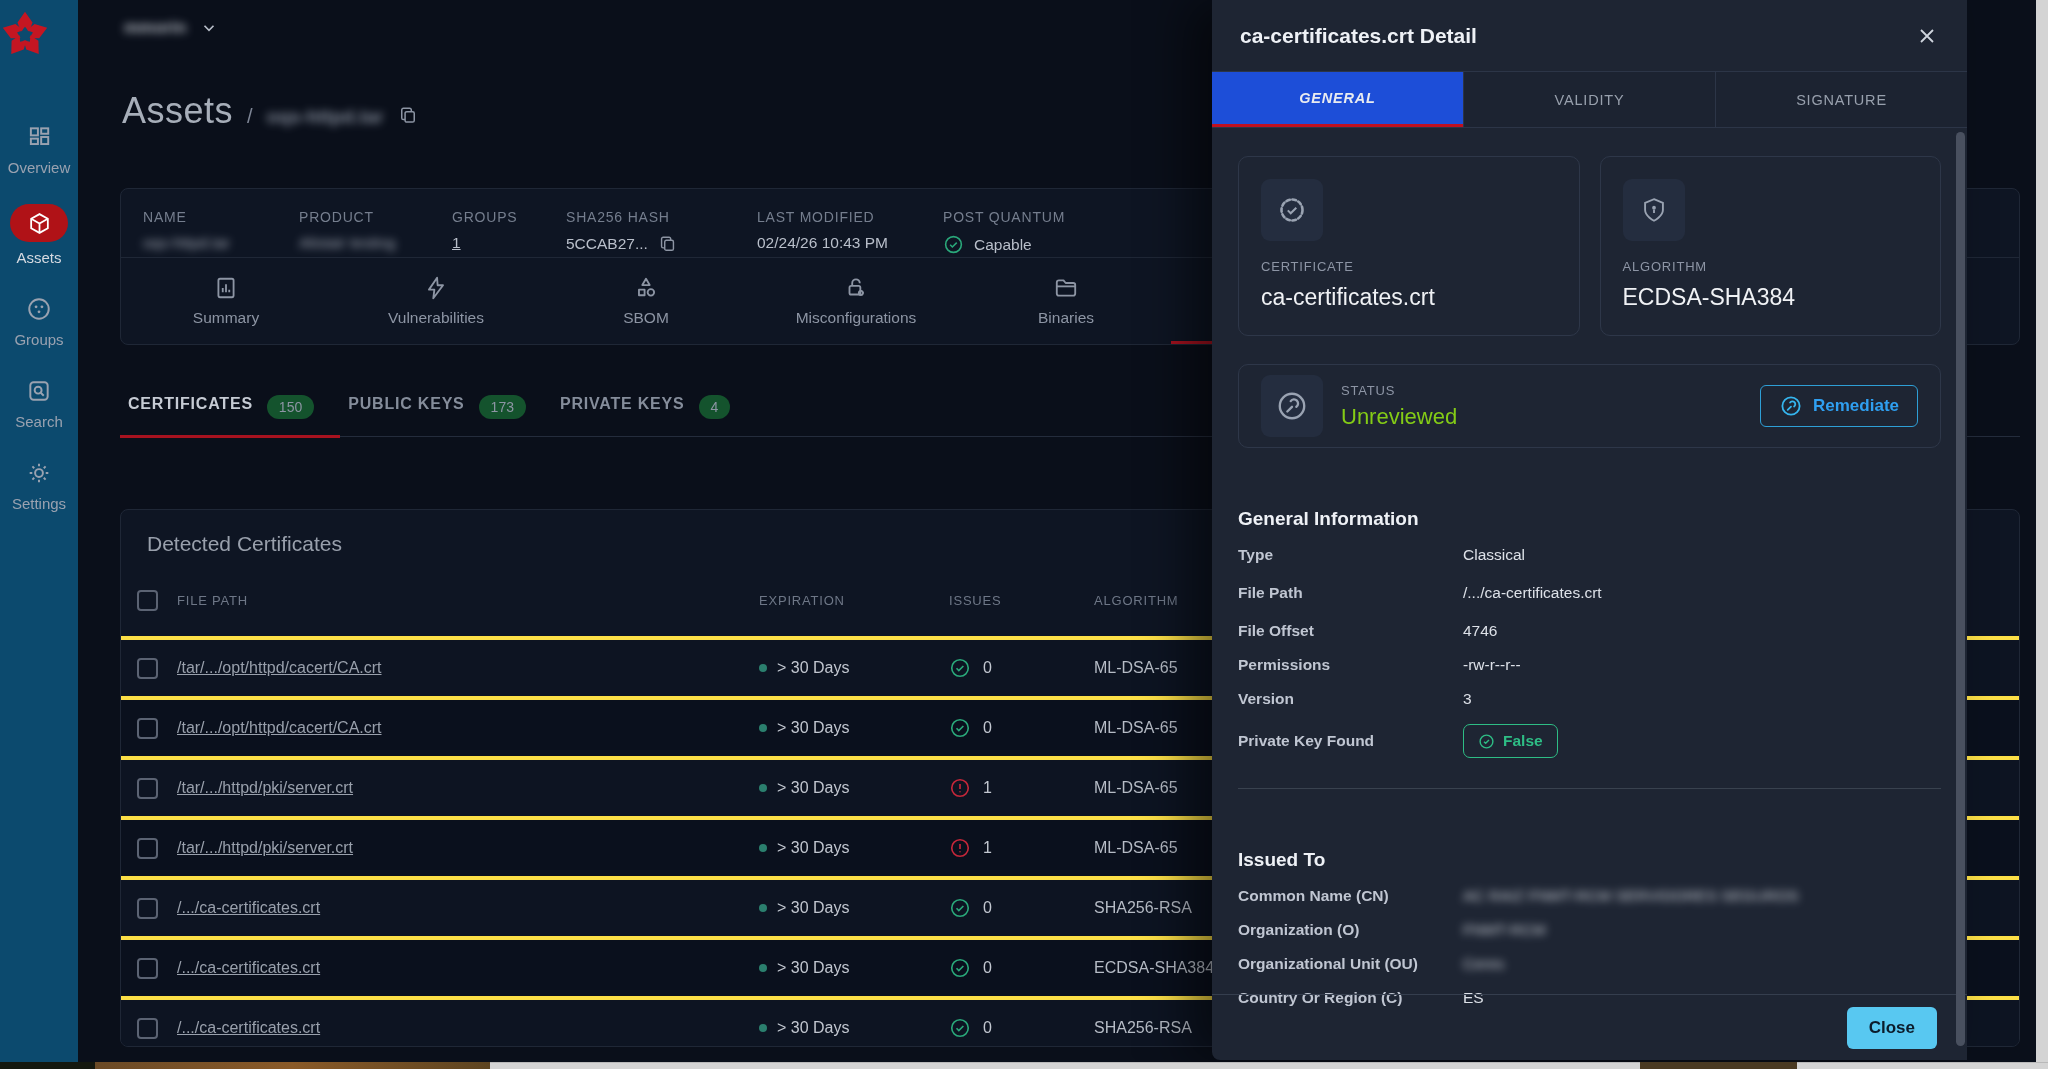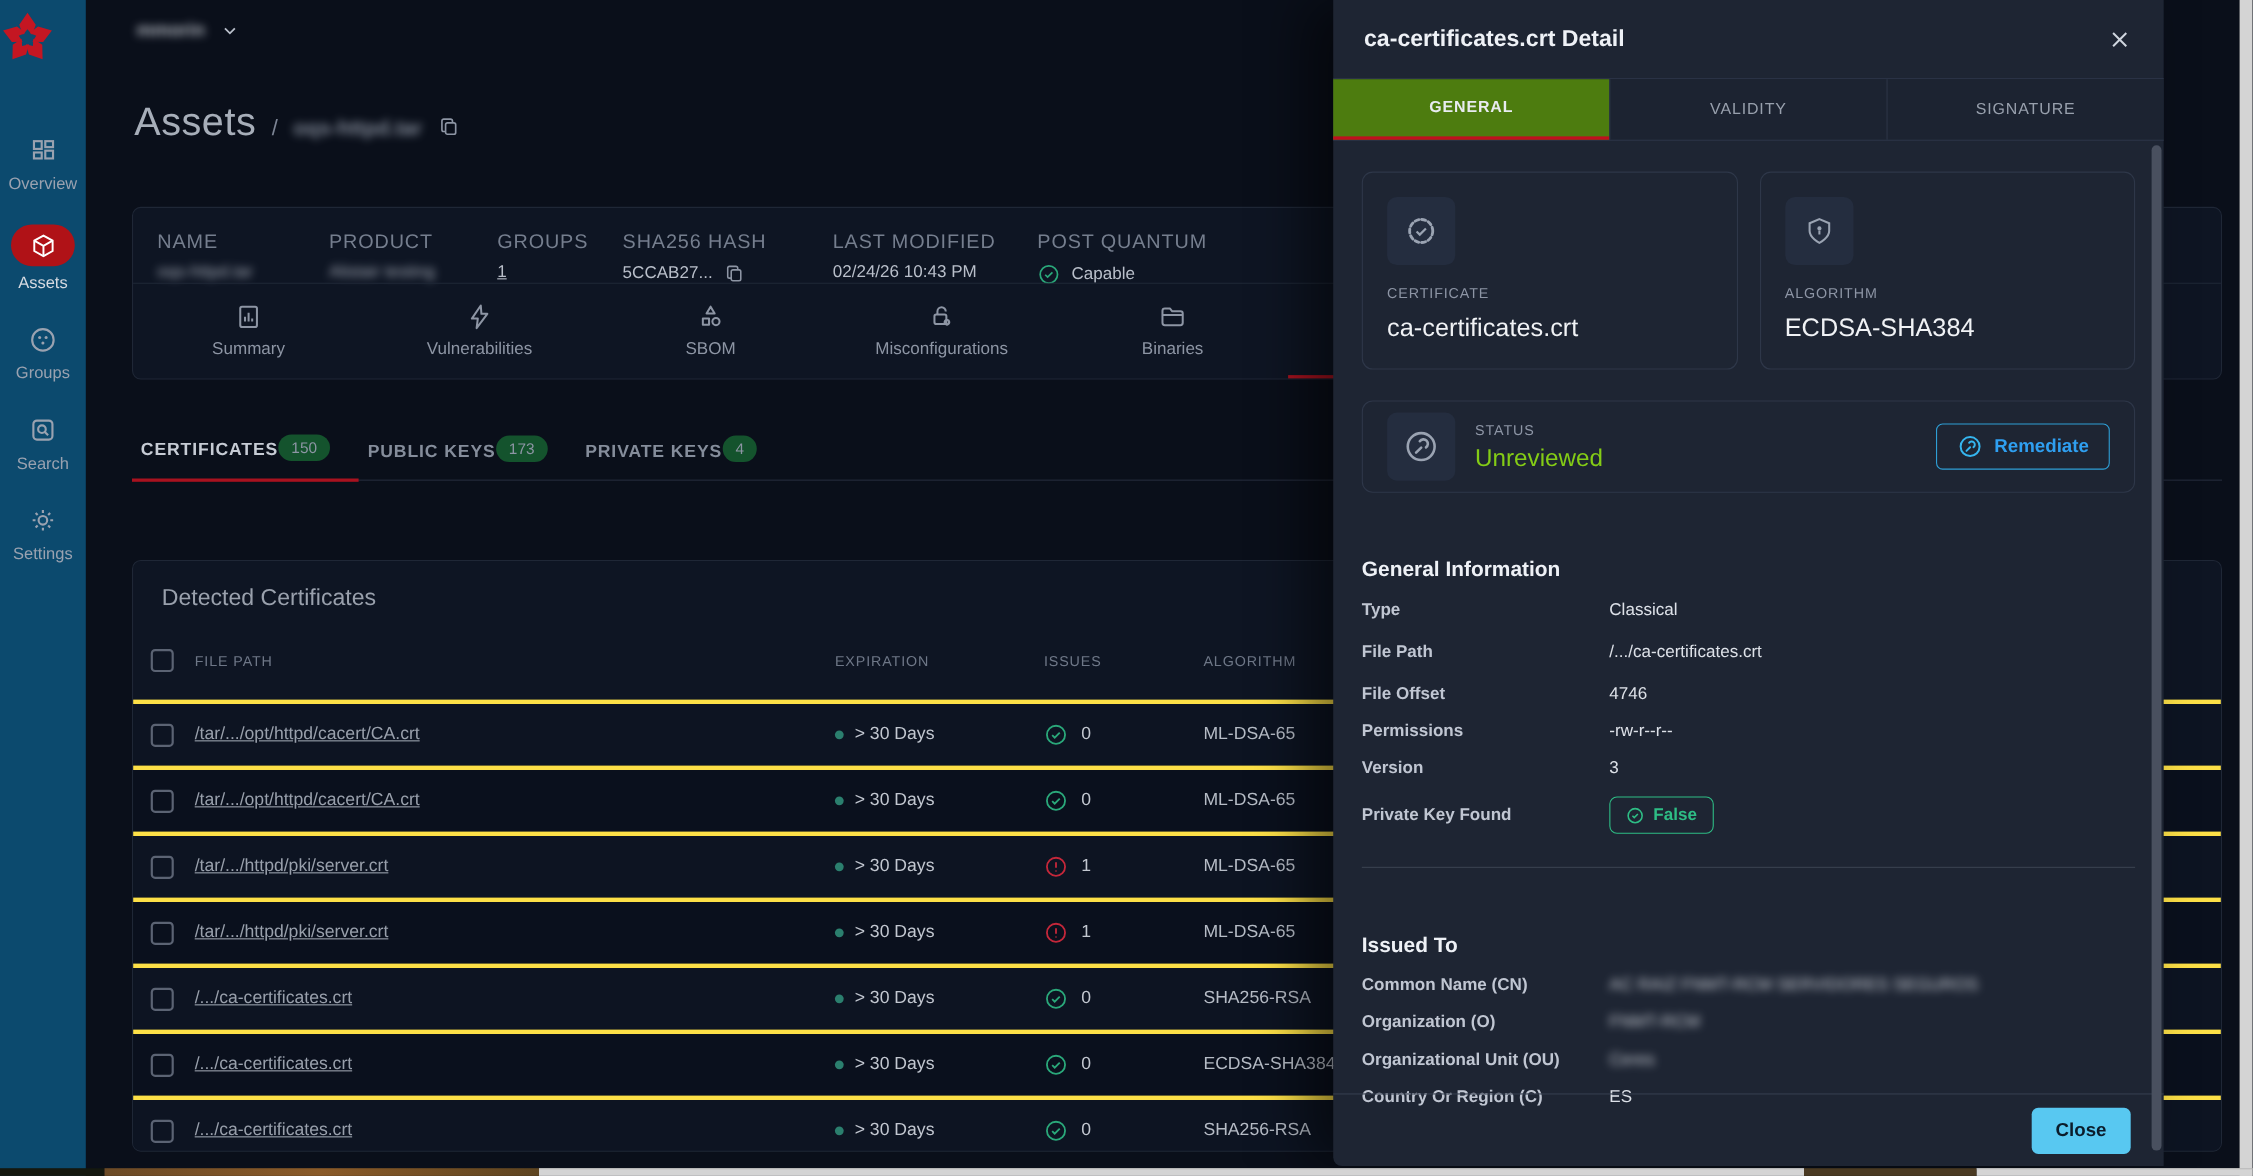--- a/index.html
+++ b/index.html
@@ -29,34 +29,34 @@
   .title-row { position:absolute; left:44px; top:90px; display:flex; align-items:baseline; gap:14px; }
   .title-row h1 { font-size:36px; font-weight:500; color:#a7aeb9; letter-spacing:.5px; }
   .title-row .sep { font-size:20px; color:#7d8595; }
   .title-row .crumb { font-size:19px; color:#959dab; font-weight:700; }
   .title-row .copy-ic { color:#8d95a4; cursor:pointer; align-self:center; margin-top:8px; }
 
   .info-card { position:absolute; left:42px; top:188px; width:1900px; height:157px;
     background:#0e1523; border:1px solid #1f2736; border-radius:8px; }
   .info-fields { display:flex; padding:20px 0 0 22px; }
   .if { display:flex; flex-direction:column; gap:9px; }
-  .if .if-lb { font-size:18px; letter-spacing:.8px; color:#757e8e; }
+  .if .if-lb { font-size:14px; letter-spacing:.8px; color:#757e8e; }
   .if .if-val { font-size:15.5px; color:#b9bfca; display:flex; align-items:center; gap:10px; }
   .if.w1{width:156px}.if.w2{width:153px}.if.w3{width:114px}.if.w4{width:191px}.if.w5{width:186px}
   .if-val a { color:#b9bfca; text-decoration:underline; cursor:pointer; }
   .tab-strip { position:absolute; left:0; bottom:0; width:100%; height:87px;
     border-top:1px solid #1f2736; display:flex; }
   .atab { width:210px; display:flex; flex-direction:column; align-items:center; justify-content:center;
     gap:8px; color:#8d95a4; font-size:15.5px; cursor:pointer; position:relative; }
   .atab .a-ic { width:26px; height:26px; color:#8d95a4; }
   .atab.active { border-bottom:3px solid #a8121f; }
 
   .subtabs { position:absolute; left:42px; top:385px; width:1900px; border-bottom:1px solid #242c3c;
     display:flex; }
-  .stab { display:flex; align-items:flex-end; padding:10px 26px 16px 8px; cursor:pointer; }
+  .stab { display:flex; align-items:flex-start; gap:14px; padding:10px 26px 16px 8px; cursor:pointer; }
   .stab .st-lb { font-size:16px; letter-spacing:.8px; color:#858d9b; font-weight:700; }
   .stab .st-ct { background:#14532d; color:#8d95a4; font-size:14px; border-radius:12px; padding:4px 12px; }
   .stab.active { border-bottom:3px solid #a8121f; margin-bottom:-2px; }
   .stab.active .st-lb { color:#c6cbd4; }
 
   .table-card { position:absolute; left:42px; top:509px; width:1900px; height:538px;
     background:#0e1523; border:1px solid #1f2736; border-radius:8px; overflow:hidden; }
   .table-title { font-size:21px; color:#99a0ac; padding:22px 0 0 26px; font-weight:500; }
   .t-head { display:grid; grid-template-columns:40px 582px 190px 145px auto; align-items:center;
     padding:0 16px; height:72px; margin-top:8px; }
@@ -77,21 +77,21 @@
   .panel { position:absolute; left:1212px; top:0; width:755px; height:1060px; background:#1e2533;
     z-index:5; box-shadow:-24px 0 48px rgba(0,0,0,.5); border-radius:0 0 0 8px; }
   .p-header { height:72px; display:flex; align-items:center; justify-content:space-between;
     padding:0 28px; border-bottom:1px solid #2c3547; }
   .p-header .p-title { font-size:21px; font-weight:700; color:#eef1f6; }
   .p-close { color:#cfd5de; cursor:pointer; }
   .p-tabs { height:56px; display:flex; border-bottom:1px solid #2c3547; background:#1c2331; }
   .p-tab { flex:1; display:flex; align-items:center; justify-content:center; font-size:14.5px;
     letter-spacing:.8px; color:#98a0ad; cursor:pointer; border-left:1px solid #2c3547; }
   .p-tab:first-child { border-left:none; }
-  .p-tab.active { color:#e8ebf0; font-weight:700; border-bottom:3px solid #c0101f; background:#4d7c0f; }
+  .p-tab.active { color:#e8ebf0; font-weight:700; border-bottom:3px solid #c0101f; background:#1d4ed8;font-style:italic; }
   .p-body { padding:28px 26px 0 26px; }
   .p-cards { display:flex; gap:20px; }
   .p-card { flex:1; height:180px; border:1px solid #2e3749; border-radius:10px; padding:22px; }
   .icon-tile { width:62px; height:62px; background:#242d3f; border-radius:9px; display:flex;
     align-items:center; justify-content:center; color:#9aa3b2; }
   .p-card .pc-lb { margin-top:18px; font-size:13px; letter-spacing:.8px; color:#8d95a5; }
   .p-card .pc-val { margin-top:10px; font-size:23px; font-weight:500; color:#f0f2f5; }
   .status-bar { margin-top:28px; height:84px; border:1px solid #2e3749; border-radius:10px;
     display:flex; align-items:center; padding:0 22px; gap:18px; }
   .status-bar .st-col { display:flex; flex-direction:column; gap:6px; }

